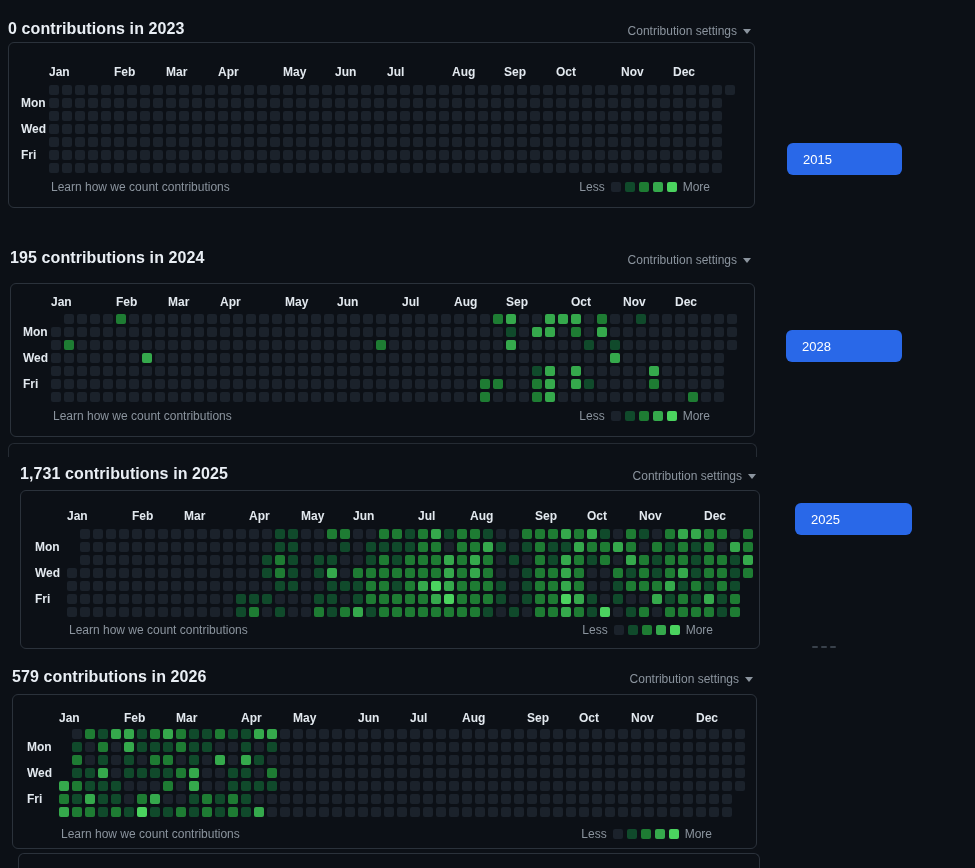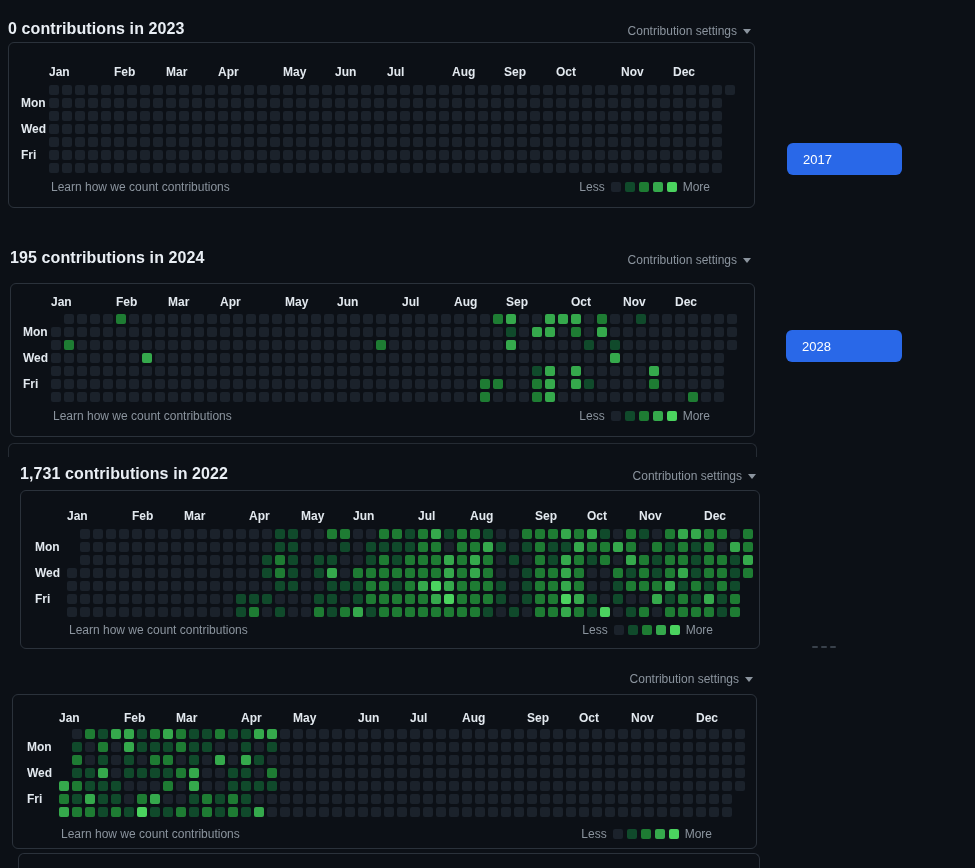--- a/index.html
+++ b/index.html
@@ -873,21 +873,21 @@
         <div class="cell" style="left: 716px; top: 30px; background: rgb(27, 34, 43);"></div>
         <div class="cell" style="left: 716px; top: 43px; background: rgb(27, 34, 43);"></div>
         <div class="cell" style="left: 716px; top: 56px; background: rgb(27, 34, 43);"></div>
       </div>
   </div>
 
   <div class="wrapper-stub"></div>
 
   <div class="section s2">
     <div class="sec-head">
-      <div class="sec-title">1,731 contributions in 2022</div>
+      <div class="sec-title">1,731 contributions in 2025</div>
       <div class="settings">
         <span>Contribution settings</span>
         <span class="caret"></span>
       </div>
     </div>
     <div class="card">
       <div class="card-footer" style="left: 48px;">
         <span class="learn-link">Learn how we count contributions</span>
         <span class="legend" style="margin-right: 46px;">
           <span class="less-label">Less</span>
@@ -1277,20 +1277,21 @@
         <div class="cell" style="left: 709px; top: 116px; background: rgb(30, 124, 51);"></div>
         <div class="cell" style="left: 722px; top: 38px; background: rgb(30, 124, 51);"></div>
         <div class="cell" style="left: 722px; top: 51px; background: rgb(30, 124, 51);"></div>
         <div class="cell" style="left: 722px; top: 64px; background: rgb(53, 169, 76);"></div>
         <div class="cell" style="left: 722px; top: 77px; background: rgb(30, 124, 51);"></div>
       </div>
   </div>
 
   <div class="section s3">
     <div class="sec-head">
+      <div class="sec-title">579 contributions in 2026</div>
       <div class="settings">
         <span>Contribution settings</span>
         <span class="caret"></span>
       </div>
     </div>
     <div class="card">
       <div class="card-footer" style="left: 48px;">
         <span class="learn-link">Learn how we count contributions</span>
         <span class="legend" style="margin-right: 44px;">
           <span class="less-label">Less</span>
@@ -1684,17 +1685,18 @@
         <div class="cell" style="left: 722px; top: 86px; background: rgb(27, 34, 43);"></div>
       </div>
   </div>
 
   <div class="dashes">
     <span></span>
       <span></span>
       <span></span>
   </div>
 
-  <button class="year-btn b0">2017</button>
+  <button class="year-btn b0">2015</button>
   <button class="year-btn b1">2028</button>
+  <button class="year-btn b2">2025</button>
 
   <div class="bottom-stub"></div>
 </div>
 
 </body></html>

